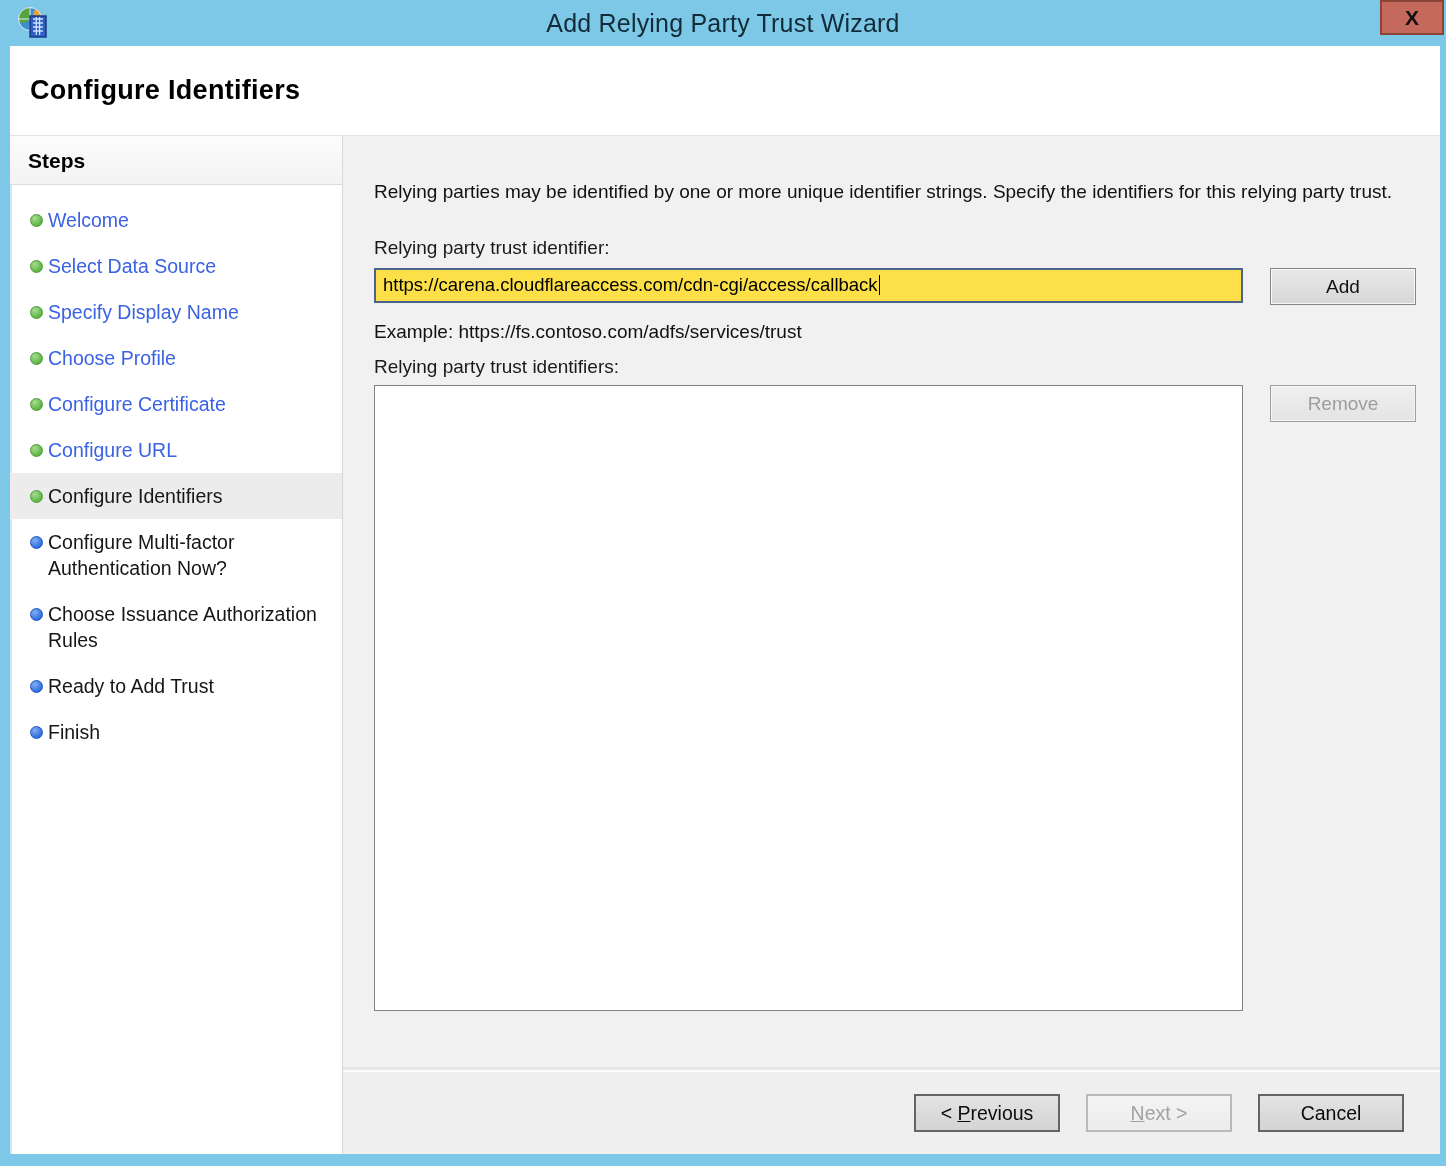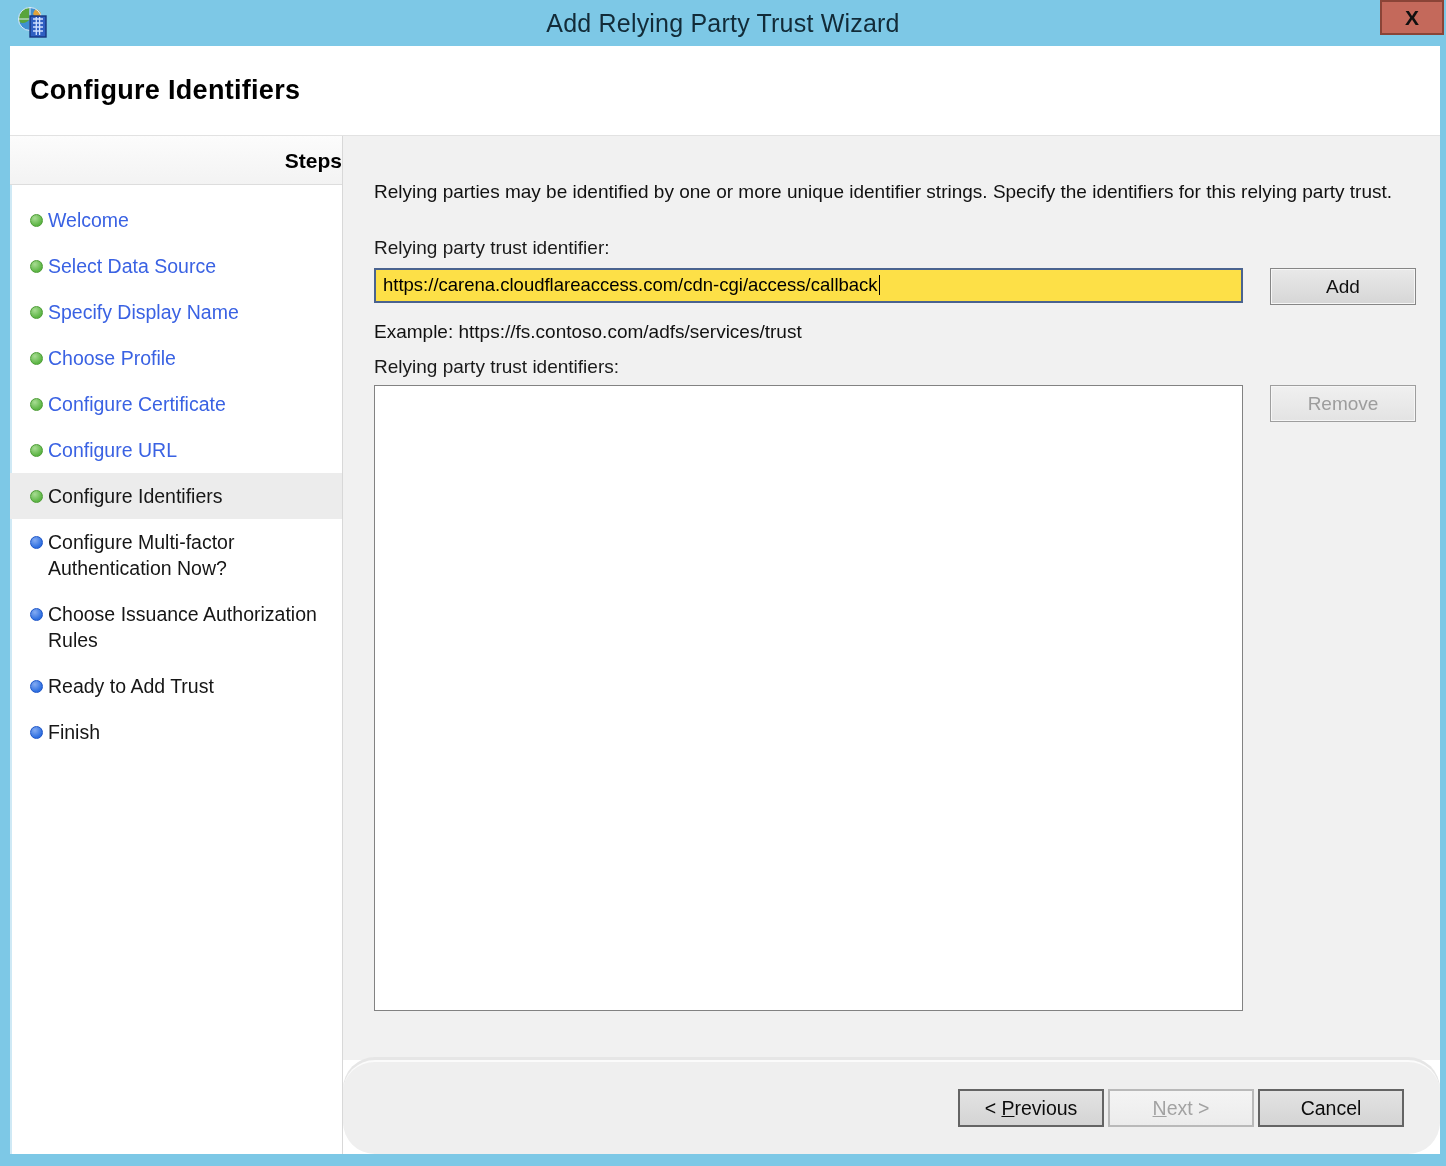--- a/index.html
+++ b/index.html
@@ -56,21 +56,20 @@
     width: 333px; flex: 0 0 333px;
     background: #ffffff;
     border-right: 1px solid #d8d8d8;
     box-shadow: inset 2px 0 0 #cfe9f5;
   }
   .steps-heading {
     font-size: 21px; font-weight: bold; color: #000;
     padding: 13px 0 11px 18px;
     background: linear-gradient(#fcfcfc, #f3f3f3);
     border-bottom: 1px solid #dddddd;
-    text-align: right;
   }
   .steps-list { padding-top: 12px; }
   .step {
     display: flex; gap: 5px;
     padding: 10px 8px 10px 20px;
     font-size: 19.5px; line-height: 26px;
     color: var(--link, #3a62e3);
   }
   .step .bullet {
     flex: 0 0 13px; width: 13px; height: 13px;
@@ -126,25 +125,25 @@
   .example { margin-top: 16px; color: #111; }
   .list-label { margin-top: 13px; }
   .list-row { margin-top: 7px; }
   .listbox {
     width: 869px; height: 626px;
     background: #ffffff;
     border: 1px solid #828282;
   }
   
   .footer {
-    height: 94px; background: #efefef;
+    height: 84px; background: #efefef;
     border-top: 2px solid #fbfbfb;
     box-shadow: 0 -3px 0 #e6e6e6;
     display: flex; align-items: center; justify-content: flex-end;
-    gap: 4px; padding-right: 36px; border-radius: 32px;
+    gap: 26px; padding-right: 36px;
   }
   .nav-btn {
     width: 146px; height: 38px;
     font-family: "Liberation Sans", sans-serif;
     font-size: 19.5px; color: #0c0c0c;
     background: linear-gradient(#e3e3e3, #d4d4d4);
     border: 2px solid #646464;
     cursor: pointer;
   }
   .nav-btn:disabled {

